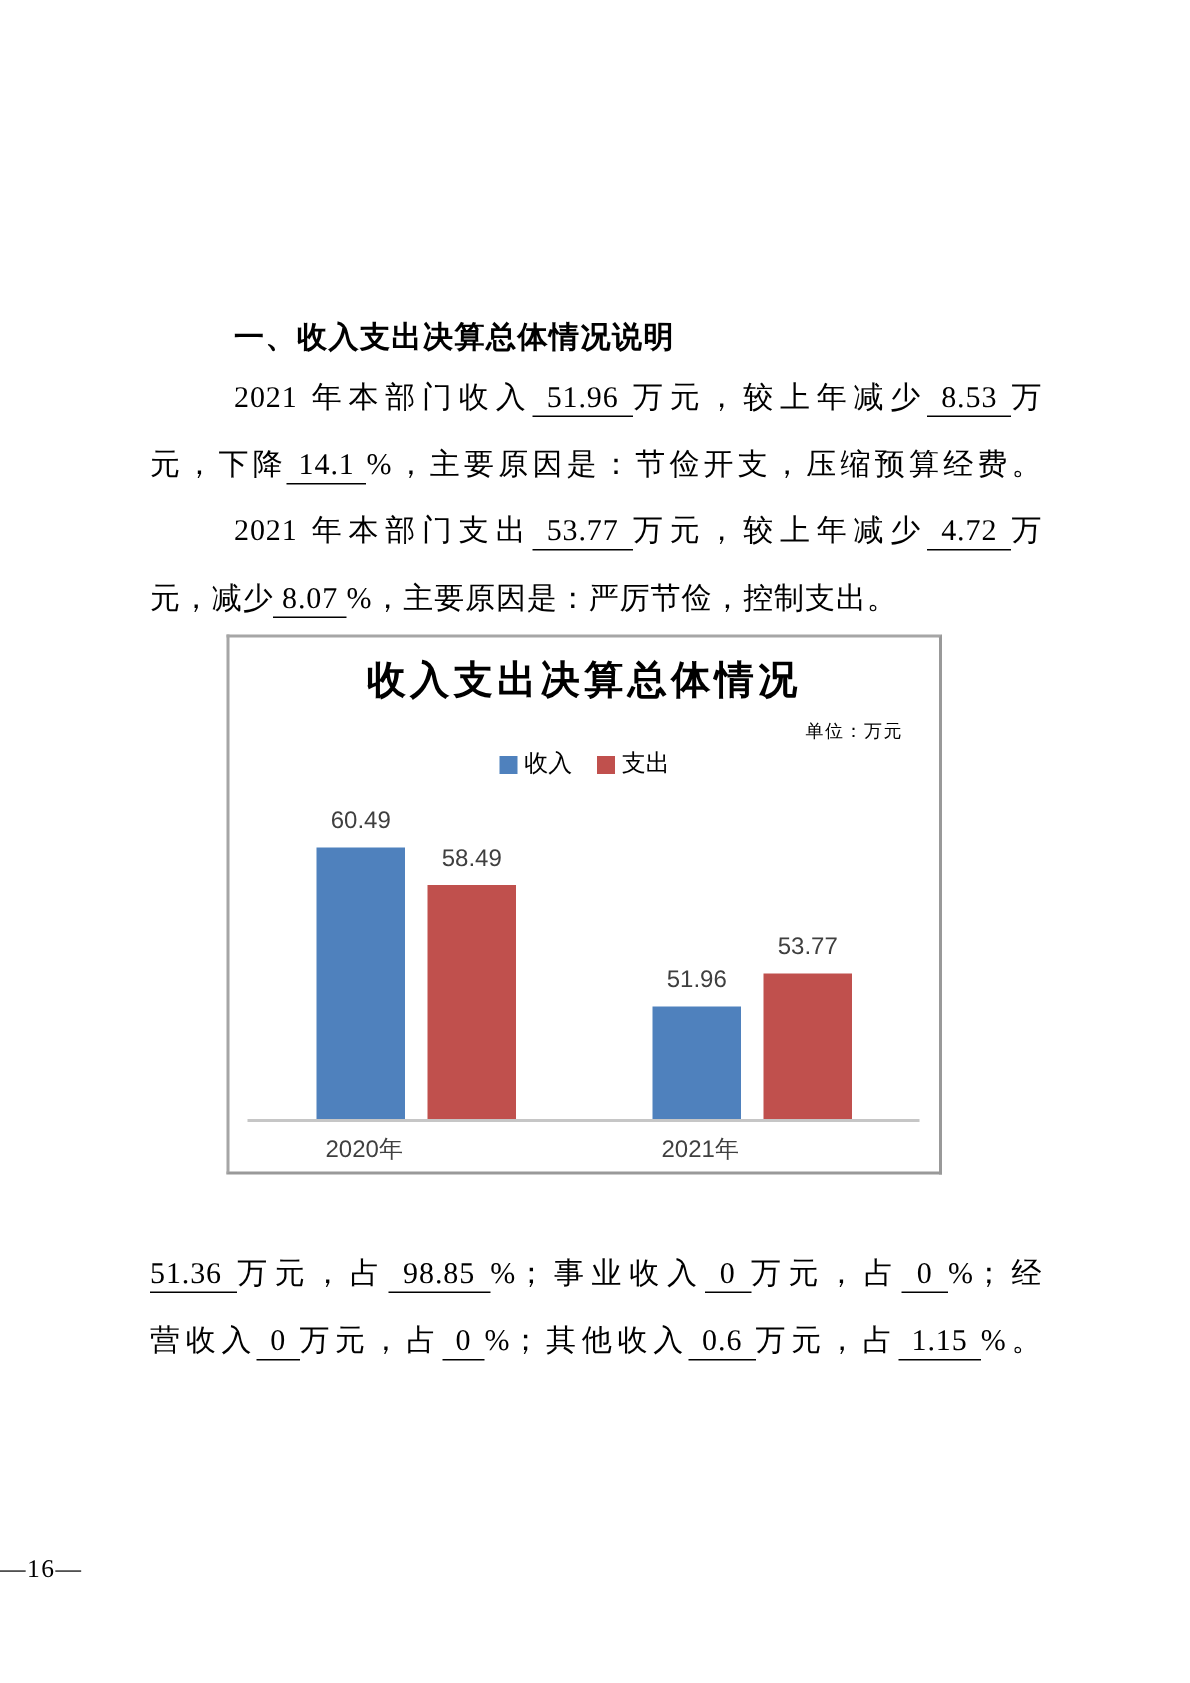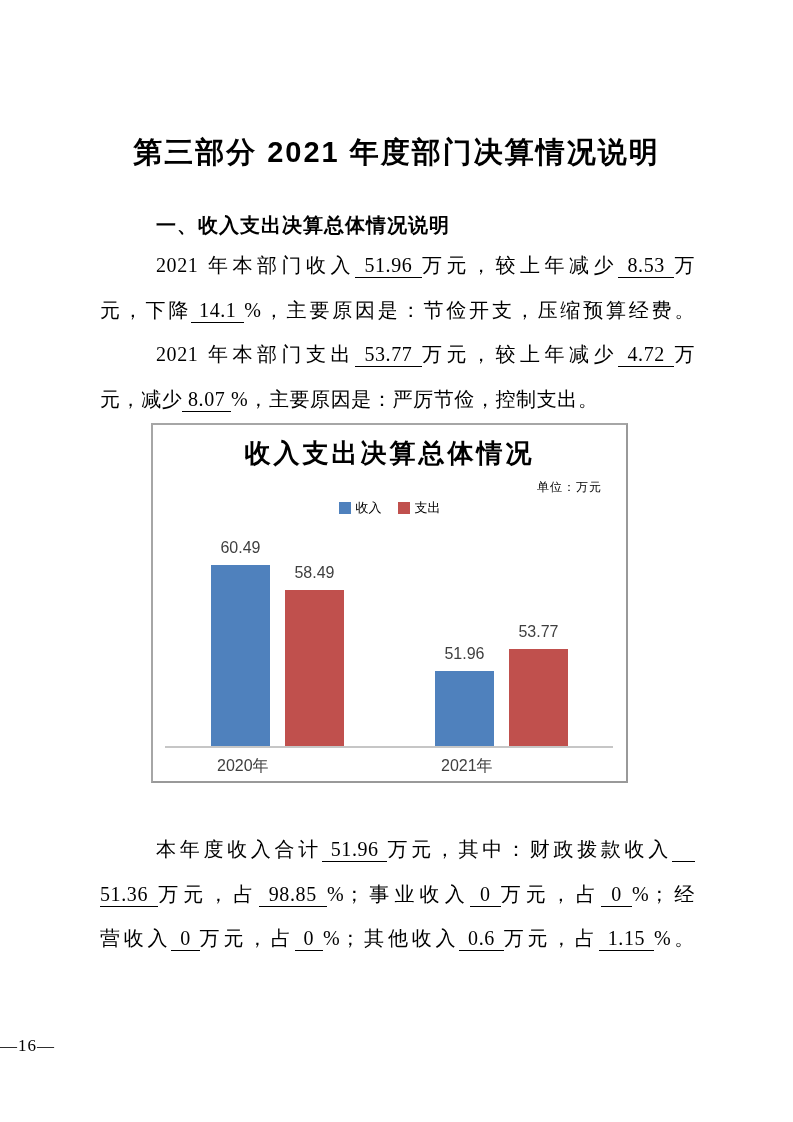--- a/index.html
+++ b/index.html
@@ -57,21 +57,21 @@
     font-weight: 700; font-size: 26px; letter-spacing: 3px;
     font-family: "Liberation Serif", serif;
   }
   .unit-label {
     position: absolute; right: 24px; top: 54px;
     font-size: 12px; letter-spacing: 1px;
   }
   .legend {
     position: absolute; left: 0; top: 74px; width: 100%;
     display: flex; justify-content: center; align-items: center; gap: 16px;
-    font-size: 13px;
+    font-size: 16px;
   }
   .legend-item { display: flex; align-items: center; gap: 5px; }
   .legend-swatch { width: 12px; height: 12px; display: inline-block; }
   .plot-area { position: absolute; left: 0; top: 0; width: 100%; height: 100%; }
   .axis-line {
     position: absolute; left: 12px; top: 321px; width: 448px; height: 2px;
     background: #c6c6c6;
   }
   .bar { position: absolute; }
   .val {
@@ -83,21 +83,20 @@
     position: absolute; width: 120px; text-align: left; top: 331px;
     font-family: "Liberation Sans", sans-serif;
     font-size: 16px; color: #3f3f3f;
   }
 </style>
 </head>
 <body>
 
 <div class="page">
 
-  <div class="doc-title">第三部分 2021 年度部门决算情况说明</div>
 
   <div class="sec-heading h1"><span class="hind"></span><span>一、收入支出决算总体情况说明</span></div>
 
   <div class="para p1">
       <div class="tline just ind"><span>2021 年本部门收入</span><span class="u"> 51.96 </span><span>万元，较上年减少</span><span class="u"> 8.53 </span><span>万</span></div>
       <div class="tline just"><span>元，下降</span><span class="u"> 14.1 </span><span>%，主要原因是：节俭开支，压缩预算经费。</span></div>
     </div>
 
   <div class="para p2">
       <div class="tline just ind"><span>2021 年本部门支出</span><span class="u"> 53.77 </span><span>万元，较上年减少</span><span class="u"> 4.72 </span><span>万</span></div>
@@ -127,20 +126,19 @@
         <div class="cat" style="left: 288px;">2021年</div>
         <div class="bar" style="left: 282px; top: 246px; width: 59px; height: 75px; background: rgb(79, 129, 189);"></div>
         <div class="val" style="left: 266.5px; top: 220px;">51.96</div>
         <div class="bar" style="left: 356px; top: 224px; width: 59px; height: 97px; background: rgb(192, 80, 77);"></div>
         <div class="val" style="left: 340.5px; top: 198px;">53.77</div>
       </div>
   </div>
 
 
   <div class="para p3">
-      <div class="tline just ind"><span>本年度收入合计</span><span class="u"> 51.96 </span><span>万元，其中：财政拨款收入</span><span class="u">&nbsp;&nbsp;&nbsp;</span></div>
       <div class="tline just"><span class="u">51.36 </span><span>万元，占</span><span class="u"> 98.85 </span><span>%；事业收入</span><span class="u"> 0 </span><span>万元，占</span><span class="u"> 0 </span><span>%；经</span></div>
       <div class="tline just"><span>营收入</span><span class="u"> 0 </span><span>万元，占</span><span class="u"> 0 </span><span>%；其他收入</span><span class="u"> 0.6 </span><span>万元，占</span><span class="u"> 1.15 </span><span>%。</span></div>
     </div>
 
   <div class="page-number">—16—</div>
 
 </div>
 
 </body></html>

